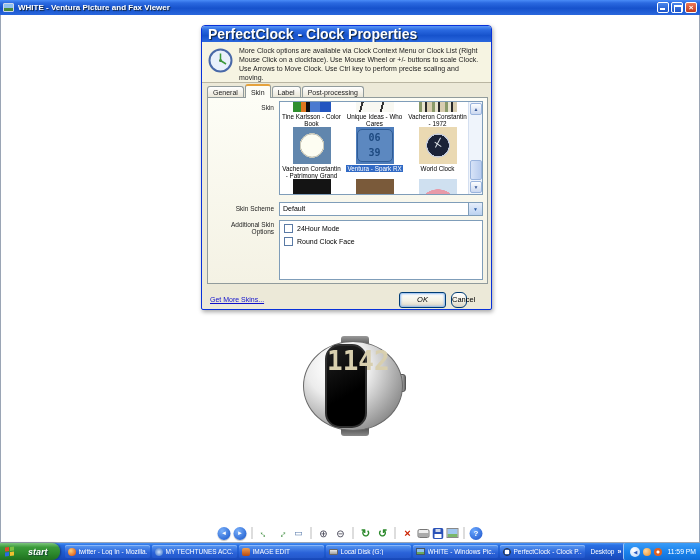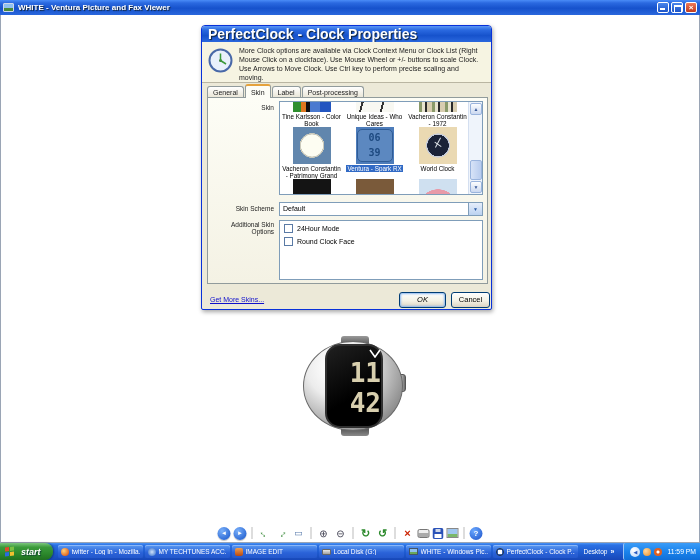--- a/index.html
+++ b/index.html
@@ -85,36 +85,36 @@
   .optbox { position:absolute; left:71px; top:122px; width:204px; height:60px; background:#fff; border:1px solid #7f9db9; padding:3px 4px; }
   .optrow { display:flex; align-items:center; margin-bottom:4px; }
   .cb { width:9px; height:9px; border:1px solid #5a7aa5; background:#fff; margin-right:4px; flex:0 0 9px; }
   .optrow span { font-size:7px; color:#000; }
 
   .dlg-link { position:absolute; left:8px; top:270px; font-size:7px; color:#1010cc; text-decoration:underline; }
   .xpbtn { position:absolute; top:266px; height:16px; border:1px solid #003c74; border-radius:3px;
     background:linear-gradient(180deg,#fefefe 0%,#f4f2e6 55%,#dcd4c2 100%);
     font-size:7.5px; text-align:center; line-height:14px; color:#000; }
   .xpbtn.ok { left:197px; width:47px; box-shadow:inset 0 0 2px 1px #8cb8ef;font-style:italic; }
-  .xpbtn.cancel { left:249px; width:39px; }
+  .xpbtn.cancel { left:249px; width:16px;border-radius:6px; }
 
   
   .watch { position:absolute; left:303px; top:336px; width:104px; height:100px; }
   .lug-top { position:absolute; left:38px; top:0; width:28px; height:9px; border-radius:3px 3px 0 0;
     background:linear-gradient(180deg,#9a9a9a,#555); }
   .lug-bot { position:absolute; left:38px; bottom:0; width:28px; height:9px; border-radius:0 0 3px 3px;
     background:linear-gradient(0deg,#8a8a8a,#4a4a4a); }
   .crown { position:absolute; left:91px; top:38px; width:12px; height:18px; border-radius:3px;
     background:linear-gradient(90deg,#8a8a8a,#e8e8e8 40%,#6a6a6a); border:1px solid #555; }
   .bezel { position:absolute; left:0; top:5px; width:100px; height:90px; border-radius:50%;
     background:radial-gradient(ellipse at 35% 28%,#ffffff 0 10%,#ececec 35%,#b5b5b5 60%,#7e7e7e 85%,#5a5a5a 100%);
     border:1px solid #6a6a6a; }
-  .face { position:absolute; left:22px; top:8px; width:58px; height:84px; border-radius:15px;
+  .face { position:absolute; left:22px; top:8px; width:42px; height:84px; border-radius:15px;
     background:linear-gradient(150deg,#202020,#000 60%); border:2px solid #303030;
-    display:flex; flex-direction:column; align-items:flex-end; }
+    display:flex; flex-direction:row; align-items:flex-start; }
   .face .logo { margin-top:3px; height:9px; }
   .digits { font-family:"DejaVu Sans Mono",monospace; font-weight:bold; font-size:26px; line-height:30px;
     color:#d8cfae; letter-spacing:0; text-align:center; }
 
   
   .vtoolbar { position:absolute; left:50%; top:525px; transform:translateX(-50%); height:16px;
     display:flex; align-items:center; gap:3px; }
   .tbi { width:14px; height:14px; display:flex; align-items:center; justify-content:center; font-size:10px; }
   .tb-sep { width:1px; height:12px; background:#bbb; margin:0 2px; }
   .circle-blue { width:13px; height:13px; border-radius:50%; background:radial-gradient(circle at 35% 30%,#7ab0fa,#1352c8);
@@ -130,21 +130,21 @@
   .floppy { width:11px; height:11px; border-radius:2px; background:
     linear-gradient(#cfd8ea,#cfd8ea) top 1px center/5px 3px no-repeat,
     linear-gradient(#fff,#fff) bottom 1px center/7px 4px no-repeat,#2a52b8; }
   .picture { width:12px; height:10px; border:1px solid #888; background:linear-gradient(180deg,#9fc7f0 0 60%,#7ab86a 60%); }
   .circle-help { width:13px; height:13px; border-radius:50%; background:radial-gradient(circle at 35% 30%,#6aa8ff,#1a50c8);
     color:#fff; font-size:8px; font-weight:bold; }
 
   
   .taskbar { position:absolute; left:0; bottom:0; width:700px; height:17px;
     background:linear-gradient(180deg,#4a94f5 0%,#2b71e4 12%,#1e5bd0 55%,#1747b8 100%); display:flex; align-items:center; }
-  .startbtn { height:17px; padding:0 12px 0 5px; border-radius:0 8px 8px 0; display:flex; align-items:center; gap:6px;
+  .startbtn { height:17px; padding:0 12px 0 5px; border-radius:0 8px 8px 0; display:flex; align-items:center; gap:13px;
     background:linear-gradient(180deg,#7cc57c 0%,#3a9a3a 25%,#2d8a2d 60%,#1f701f 100%);
     box-shadow:1px 0 2px rgba(0,0,0,.4); }
   .startbtn span { color:#fff; font-size:9px; font-weight:bold; font-style:italic; text-shadow:1px 1px 1px #143; }
   .winflag { width:10px; height:10px; display:grid; grid-template-columns:4px 4px; grid-template-rows:4px 4px; gap:1px; transform:skewY(-6deg); }
   .winflag i:nth-child(1){background:#e04a2a}.winflag i:nth-child(2){background:#7ac142}
   .winflag i:nth-child(3){background:#2a6ae0}.winflag i:nth-child(4){background:#f0c030}
   .taskbtns { display:flex; gap:2px; margin-left:5px; }
   .taskbtn { width:85px; height:13px; border-radius:2px; display:flex; align-items:center; gap:3px; padding:0 3px;
     background:linear-gradient(180deg,#5a9af2,#2a62d8 60%,#2458cc); box-shadow:inset 0 1px 0 #8ab6f8;
     overflow:hidden; }

